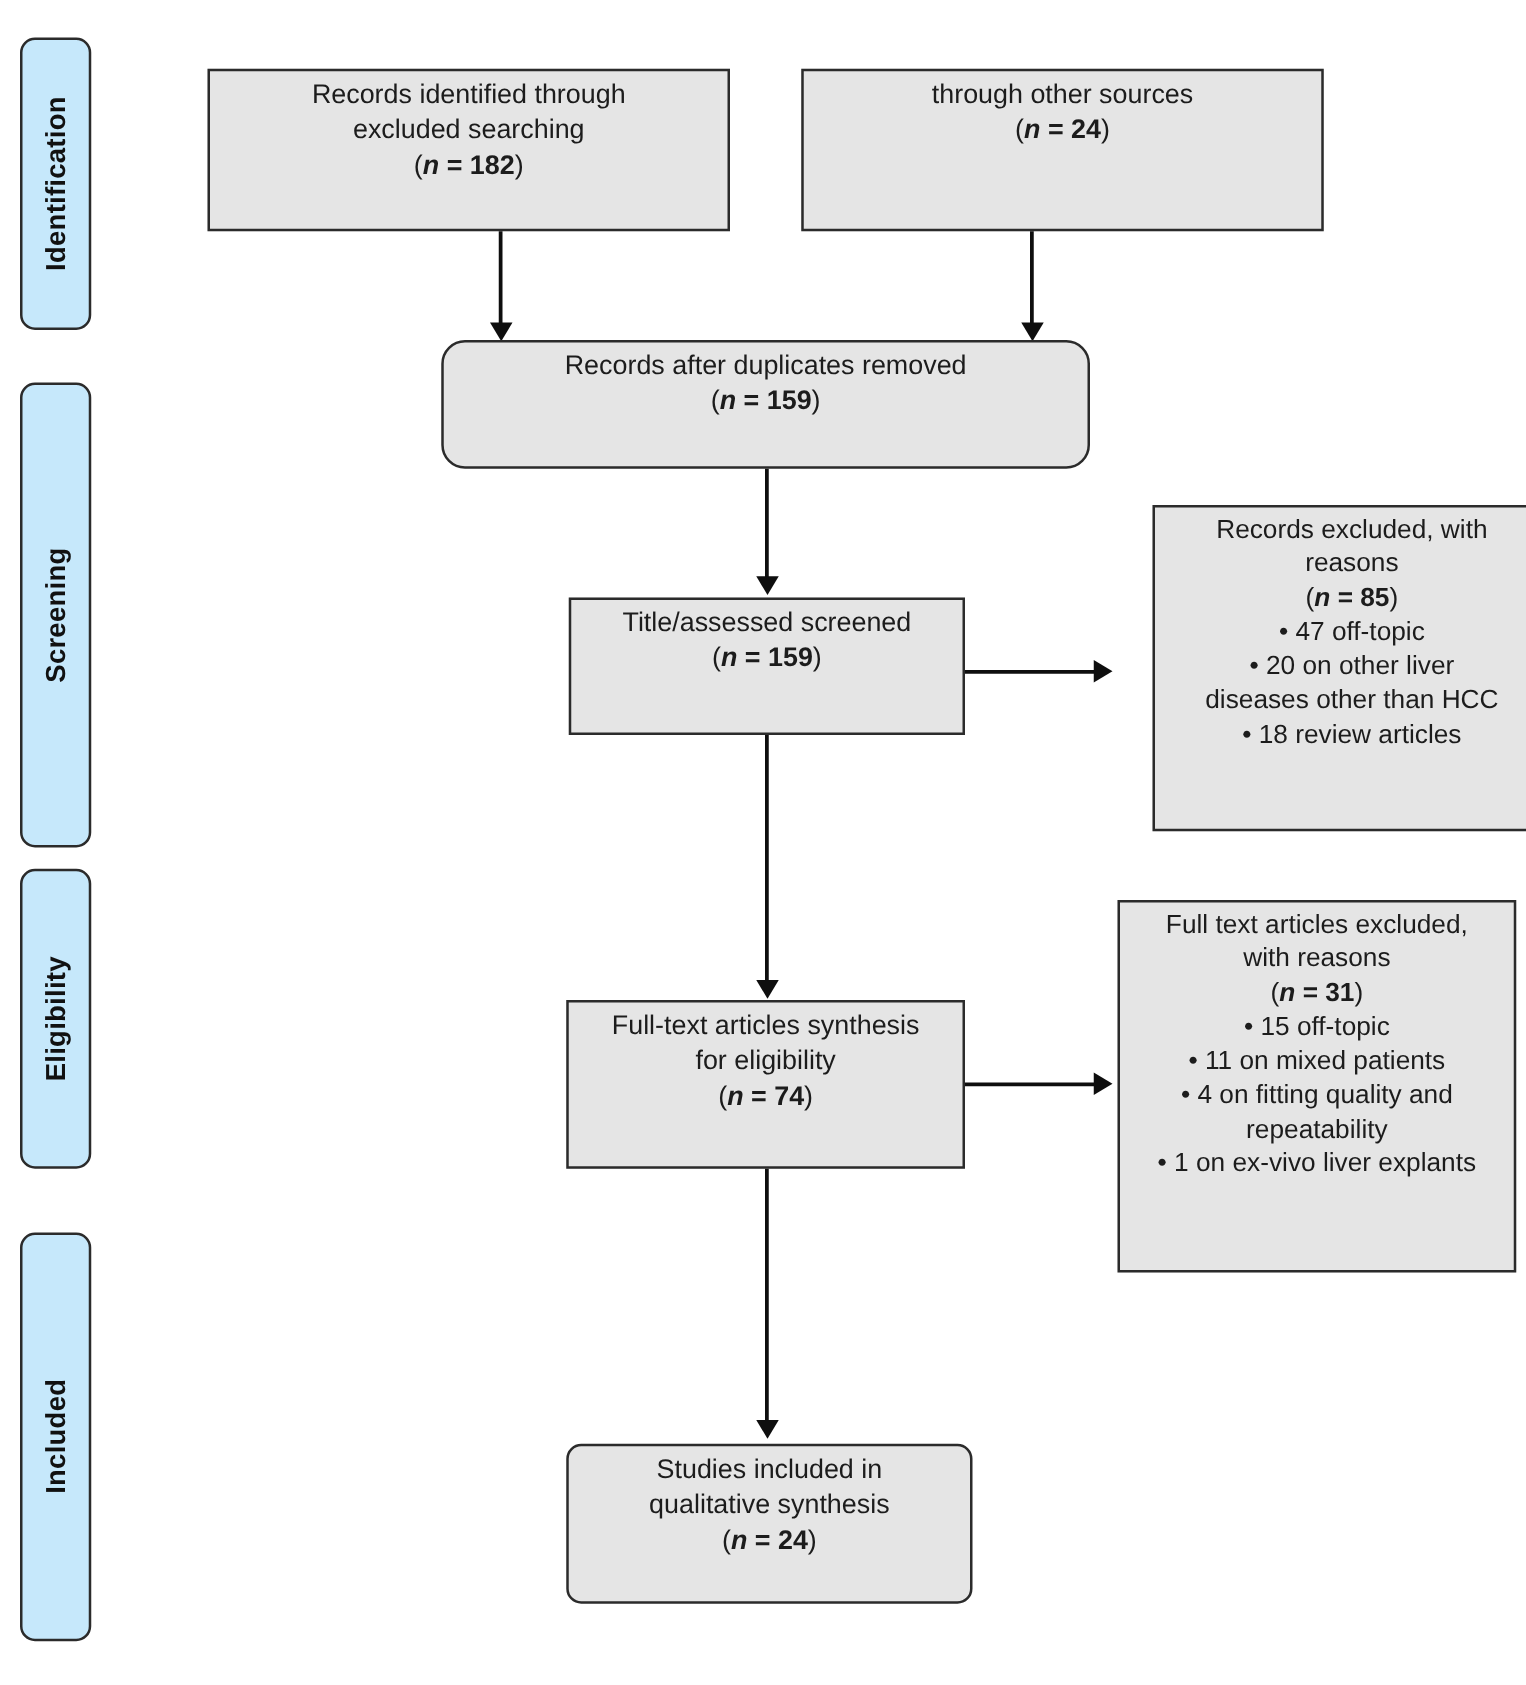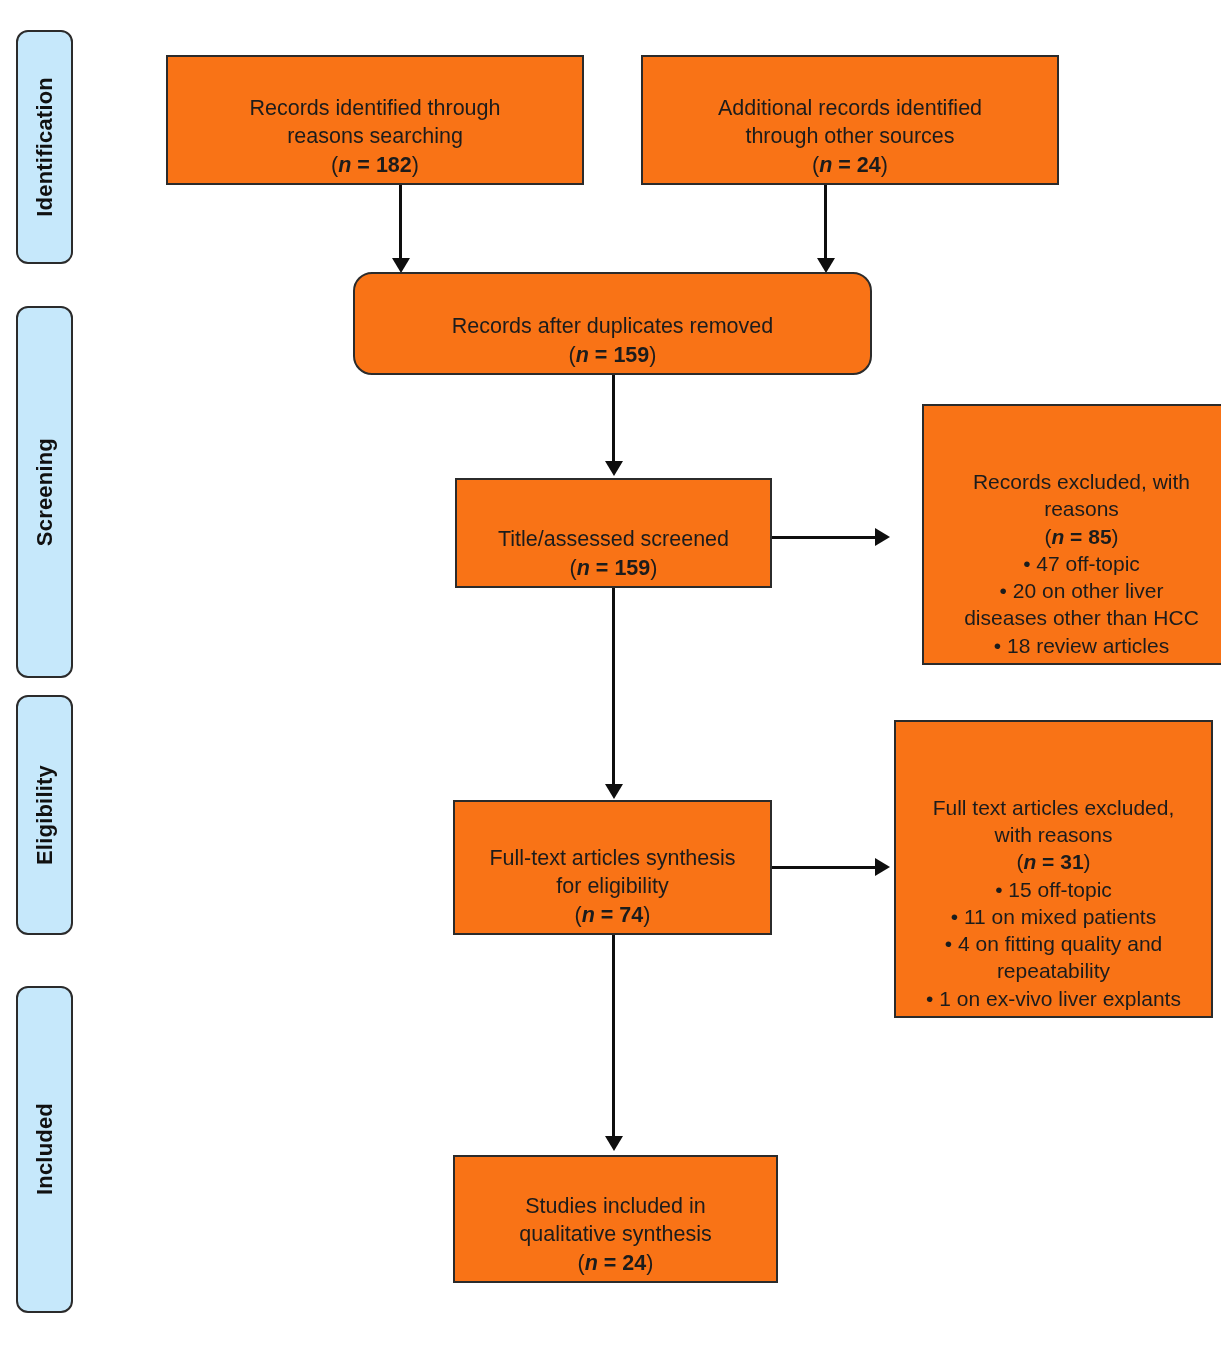--- a/index.html
+++ b/index.html
@@ -39,24 +39,24 @@
     letter-spacing: 0.2px;
     color: #111111;
     white-space: nowrap;
     line-height: 1;
   }
 
   
   .flow-box {
     position: absolute;
     box-sizing: border-box;
-    background: #f97316;
+    background: #e5e5e5;
     border: 2px solid #2b2b2b;
     display: flex;
-    align-items: flex-end;
+    align-items: flex-start;
     justify-content: center;
     text-align: center;
     padding: 4px 8px;
   }
   .flow-box .box-text {
     font-size: 21.5px;
     line-height: 1.32;
     color: #1c1c1c;
     width: 100%;
   }
@@ -109,28 +109,27 @@
     <span class="stage-label">Eligibility</span>
   </div>
 
   <div class="stage-pill" style="left:16px; top:986px; width:57px; height:327px;">
     <span class="stage-label">Included</span>
   </div>
 
   <div class="flow-box" style="left:166px; top:55px; width:418px; height:130px;">
     <div class="box-text">
       <span class="ln">Records identified through</span>
-      <span class="ln">reasons searching</span>
+      <span class="ln">excluded searching</span>
       <span class="ln"><span>(</span><span class="nvar">n</span><span class="nval"> = </span><span class="nval">182</span><span>)</span></span>
     </div>
   </div>
 
   <div class="flow-box" style="left:641px; top:55px; width:418px; height:130px;">
     <div class="box-text">
-      <span class="ln">Additional records identified</span>
       <span class="ln">through other sources</span>
       <span class="ln"><span>(</span><span class="nvar">n</span><span class="nval"> = </span><span class="nval">24</span><span>)</span></span>
     </div>
   </div>
 
   <div class="conn-v" style="left:399px; top:185px; height:76px;"></div>
   <div class="arrow-down" style="left:392px; top:258px;"></div>
 
   <div class="conn-v" style="left:824px; top:185px; height:76px;"></div>
   <div class="arrow-down" style="left:817px; top:258px;"></div>
@@ -190,21 +189,21 @@
       <span class="ln">• 11 on mixed patients</span>
       <span class="ln">• 4 on fitting quality and</span>
       <span class="ln">repeatability</span>
       <span class="ln">• 1 on ex-vivo liver explants</span>
     </div>
   </div>
 
   <div class="conn-v" style="left:612px; top:935px; height:202px;"></div>
   <div class="arrow-down" style="left:605px; top:1136px;"></div>
 
-  <div class="flow-box" style="left:453px; top:1155px; width:325px; height:128px;">
+  <div class="flow-box" style="left:453px; top:1155px; width:325px; height:128px;border-radius:12px;">
     <div class="box-text">
       <span class="ln">Studies included in</span>
       <span class="ln">qualitative synthesis</span>
       <span class="ln"><span>(</span><span class="nvar">n</span><span class="nval"> = </span><span class="nval">24</span><span>)</span></span>
     </div>
   </div>
 
 </div>
 
 </body></html>

